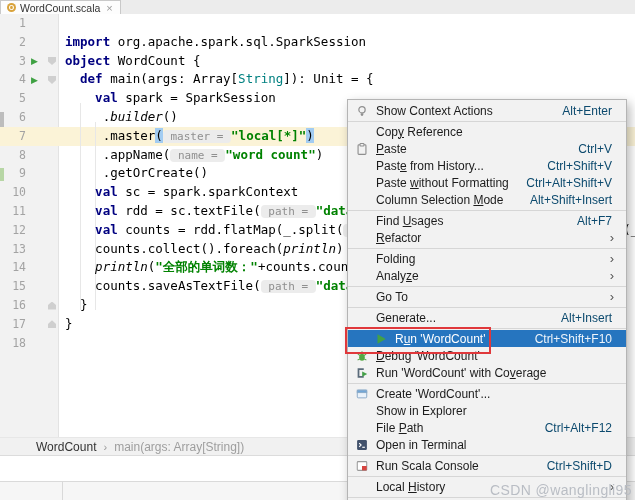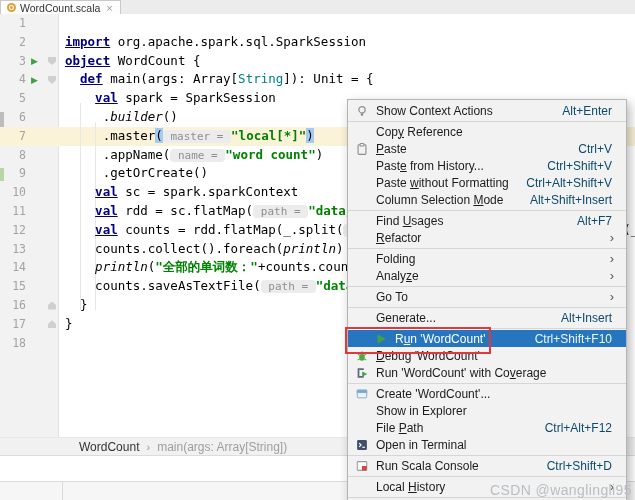--- a/index.html
+++ b/index.html
@@ -23,31 +23,31 @@
   .edge-mark{position:absolute;left:0;width:4px;}
   .gutter-nums{position:absolute;left:0;top:0;width:26px;}
   .gutter-num{height:18.8px;line-height:18.8px;text-align:right;color:#a3a3a3;
               font-family:"DejaVu Sans Mono",monospace;font-size:11.5px;}
   .run-mark{position:absolute;left:31px;color:var(--run-green,#3fa143);font-size:9px;line-height:10px;cursor:pointer;}
   .fold-mark{position:absolute;left:48px;width:8px;height:8px;background:#cfcfcf;}
   .fold-start{clip-path:polygon(0 0,100% 0,100% 55%,50% 100%,0 55%);}
   .fold-end{clip-path:polygon(0 45%,50% 0,100% 45%,100% 100%,0 100%);}
   .code{position:absolute;left:65px;top:0;font-family:"DejaVu Sans Mono",monospace;font-size:12.5px;color:#000;}
   .code-line{height:18.8px;line-height:18.8px;white-space:pre;}
-  .tok-k{color:var(--kw,#000080);font-weight:bold;text-decoration:underline;}
+  .tok-k{color:var(--kw,#000080);font-weight:bold;}
   .tok-s{color:var(--str,#008200);font-weight:bold;}
   .tok-t{color:var(--type-teal,#008080);}
   .tok-i{font-style:italic;}
   .tok-h{background:#ececec;color:#8f8f8f;border-radius:4px;font-size:11px;padding:0 1px;}
   .tok-b{background:var(--paren-hl,#a2ccf2);}
 
   
   .breadcrumbs{position:absolute;top:437px;left:0;right:0;height:19px;background:#f1f1f1;
                border-top:1px solid #e7e7e7;border-bottom:1px solid #dcdcdc;
-               display:flex;align-items:center;font-size:12px;padding-left:79px;box-sizing:border-box;}
+               display:flex;align-items:center;font-size:12px;padding-left:36px;box-sizing:border-box;}
   .crumb-file{color:#333;}
   .crumb-sep{color:#999;margin:0 7px;font-size:11px;}
   .crumb-member{color:#9e9e9e;}
   .bottom-strip{position:absolute;top:481px;left:0;right:0;height:19px;background:#f6f6f6;border-top:1px solid #dadada;}
   .bottom-vline{position:absolute;top:481px;left:62px;height:19px;width:1px;background:#d9d9d9;}
 
   
   .context-menu{position:absolute;left:347px;top:99px;width:280px;box-sizing:border-box;
                 background:#f2f2f2;border:1px solid #b4b4b4;padding-top:2px;
                 box-shadow:3px 4px 10px rgba(0,0,0,.28);z-index:50;font-size:12px;color:#1c1c1c;}
@@ -111,21 +111,21 @@
         <div class="code-line"></div>
         <div class="code-line"><span class="tok-k">import</span><span class="tok-p"> org.apache.spark.sql.SparkSession</span></div>
         <div class="code-line"><span class="tok-k">object</span><span class="tok-p"> WordCount {</span></div>
         <div class="code-line"><span class="tok-p">  </span><span class="tok-k">def</span><span class="tok-p"> main(args: Array[</span><span class="tok-t">String</span><span class="tok-p">]): Unit = {</span></div>
         <div class="code-line"><span class="tok-p">    </span><span class="tok-k">val</span><span class="tok-p"> spark = SparkSession</span></div>
         <div class="code-line"><span class="tok-p">     .</span><span class="tok-i">builder</span><span class="tok-p">()</span></div>
         <div class="code-line"><span class="tok-p">     .master</span><span class="tok-b">(</span><span class="tok-h"> master = </span><span class="tok-s">"local[*]"</span><span class="tok-b">)</span></div>
         <div class="code-line"><span class="tok-p">     .appName(</span><span class="tok-h"> name = </span><span class="tok-s">"word count"</span><span class="tok-p">)</span></div>
         <div class="code-line"><span class="tok-p">     .getOrCreate()</span></div>
         <div class="code-line"><span class="tok-p">    </span><span class="tok-k">val</span><span class="tok-p"> sc = spark.sparkContext</span></div>
-        <div class="code-line"><span class="tok-p">    </span><span class="tok-k">val</span><span class="tok-p"> rdd = sc.flatMap(</span><span class="tok-h"> path = </span><span class="tok-s">"data/words.txt"</span><span class="tok-p">)</span></div>
+        <div class="code-line"><span class="tok-p">    </span><span class="tok-k">val</span><span class="tok-p"> rdd = sc.textFile(</span><span class="tok-h"> path = </span><span class="tok-s">"data/words.txt"</span><span class="tok-p">)</span></div>
         <div class="code-line"><span class="tok-p">    </span><span class="tok-k">val</span><span class="tok-p"> counts = rdd.flatMap(_.split(</span><span class="tok-h"> regex = </span><span class="tok-s">" "</span><span class="tok-p">)).map((_, 1)).reduceByKey(_ + _)</span></div>
         <div class="code-line"><span class="tok-p">    counts.collect().foreach(</span><span class="tok-i">println</span><span class="tok-p">)</span></div>
         <div class="code-line"><span class="tok-p">    </span><span class="tok-i">println</span><span class="tok-p">(</span><span class="tok-s">"全部的单词数："</span><span class="tok-p">+counts.count())</span></div>
         <div class="code-line"><span class="tok-p">    counts.saveAsTextFile(</span><span class="tok-h"> path = </span><span class="tok-s">"data/output"</span><span class="tok-p">)</span></div>
         <div class="code-line"><span class="tok-p">  }</span></div>
         <div class="code-line"><span class="tok-p">}</span></div>
         <div class="code-line"></div>
       </div>
     <div>
         <div class="run-mark" style="top: 42.1px;">▶</div>

